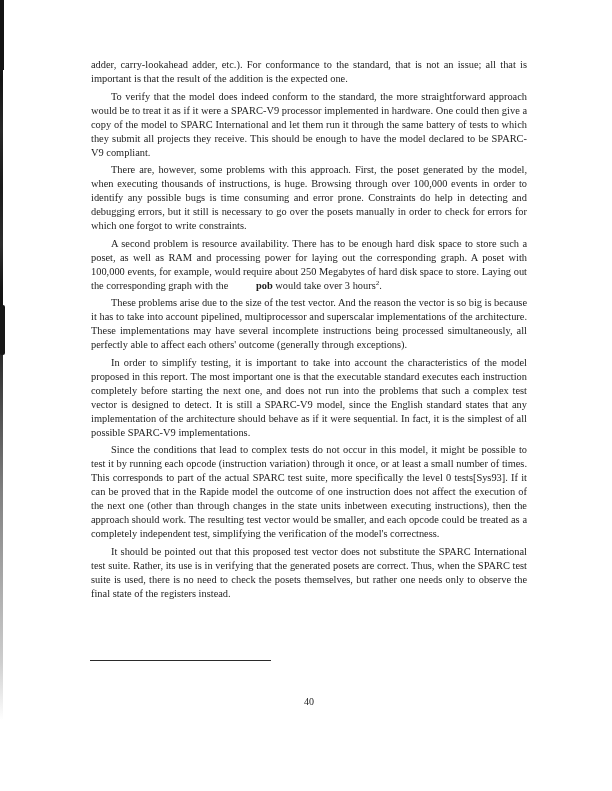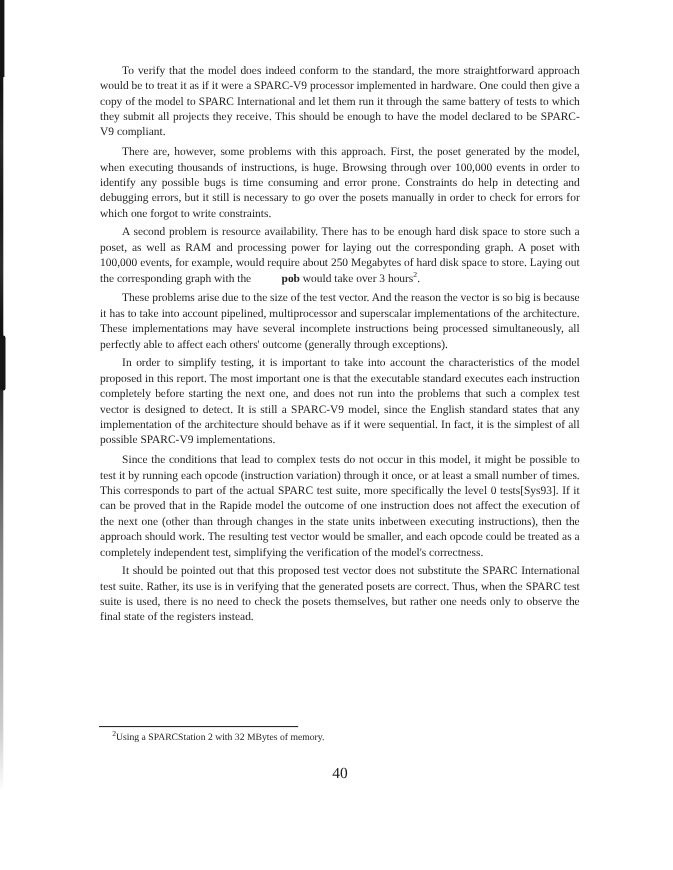--- a/index.html
+++ b/index.html
@@ -85,38 +85,38 @@
     font-size: 8.8px;
     line-height: 12px;
     text-indent: 12px;
   }
   .page-number {
     position: absolute;
     left: 91px;
     top: 696px;
     width: 436px;
     text-align: center;
-    font-size: 14px;
+    font-size: 10px;
   }
 </style>
 </head>
 <body>
 
 <div class="page">
   <div class="scan-edge"></div>
   <div class="scan-edge-top"></div>
   <div class="scan-blob"></div>
 
   <main class="text-block" id="text-column">
+      <p class="para"><span>adder, carry-lookahead adder, etc.). For conformance to the standard, that is not an issue; all that is important is that the result of the addition is the expected one.</span></p>
       <p class="para indent"><span>To verify that the model does indeed conform to the standard, the more straightforward approach would be to treat it as if it were a SPARC-V9 processor implemented in hardware. One could then give a copy of the model to SPARC International and let them run it through the same battery of tests to which they submit all projects they receive. This should be enough to have the model declared to be SPARC-V9 compliant.</span></p>
       <p class="para indent"><span>There are, however, some problems with this approach. First, the poset generated by the model, when executing thousands of instructions, is huge. Browsing through over 100,000 events in order to identify any possible bugs is time consuming and error prone. Constraints do help in detecting and debugging errors, but it still is necessary to go over the posets manually in order to check for errors for which one forgot to write constraints.</span></p>
       <p class="para indent"><span>A second problem is resource availability. There has to be enough hard disk space to store such a poset, as well as RAM and processing power for laying out the corresponding graph. A poset with 100,000 events, for example, would require about 250 Megabytes of hard disk space to store. Laying out the corresponding graph with the </span><b>pob</b><span> would take over 3 hours</span><sup>2</sup><span>.</span></p>
       <p class="para indent"><span>These problems arise due to the size of the test vector. And the reason the vector is so big is because it has to take into account pipelined, multiprocessor and superscalar implementations of the architecture. These implementations may have several incomplete instructions being processed simultaneously, all perfectly able to affect each others' outcome (generally through exceptions).</span></p>
       <p class="para indent"><span>In order to simplify testing, it is important to take into account the characteristics of the model proposed in this report. The most important one is that the executable standard executes each instruction completely before starting the next one, and does not run into the problems that such a complex test vector is designed to detect. It is still a SPARC-V9 model, since the English standard states that any implementation of the architecture should behave as if it were sequential. In fact, it is the simplest of all possible SPARC-V9 implementations.</span></p>
       <p class="para indent"><span>Since the conditions that lead to complex tests do not occur in this model, it might be possible to test it by running each opcode (instruction variation) through it once, or at least a small number of times. This corresponds to part of the actual SPARC test suite, more specifically the level 0 tests[Sys93]. If it can be proved that in the Rapide model the outcome of one instruction does not affect the execution of the next one (other than through changes in the state units inbetween executing instructions), then the approach should work. The resulting test vector would be smaller, and each opcode could be treated as a completely independent test, simplifying the verification of the model's correctness.</span></p>
       <p class="para indent"><span>It should be pointed out that this proposed test vector does not substitute the SPARC International test suite. Rather, its use is in verifying that the generated posets are correct. Thus, when the SPARC test suite is used, there is no need to check the posets themselves, but rather one needs only to observe the final state of the registers instead.</span></p>
     </main>
 
   <div class="footnote-rule"></div>
-  <p class="footnote-text" id="footnote-text"><sup>2</sup><span>Using a SPARCStation 2 with 32 MBytes of memory.</span></p>
 
   <div class="page-number">40</div>
 </div>
 
 </body></html>

